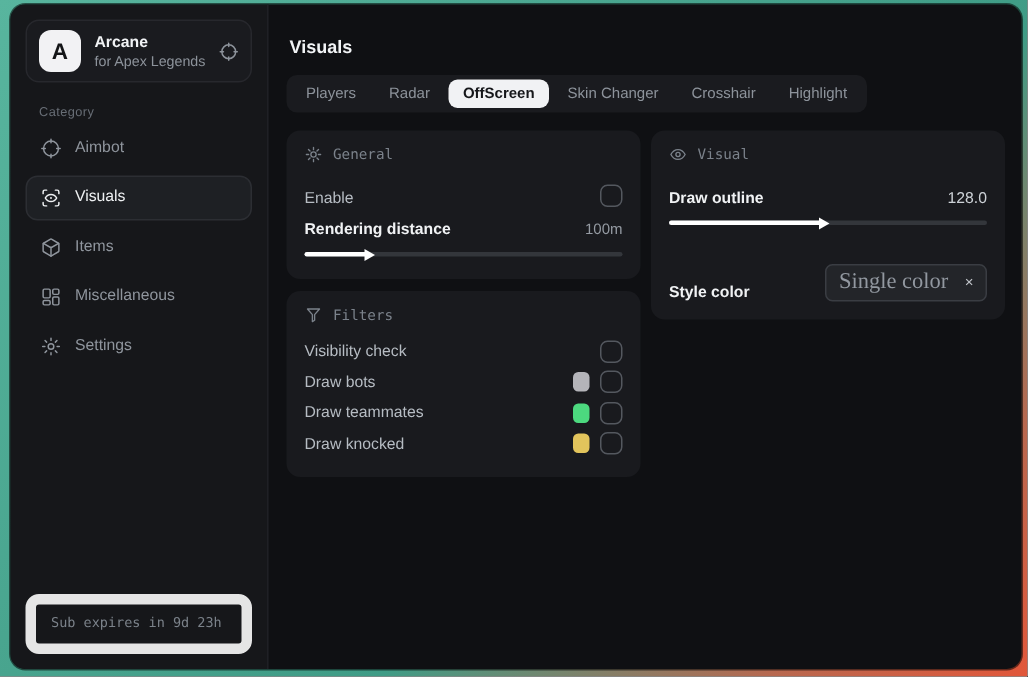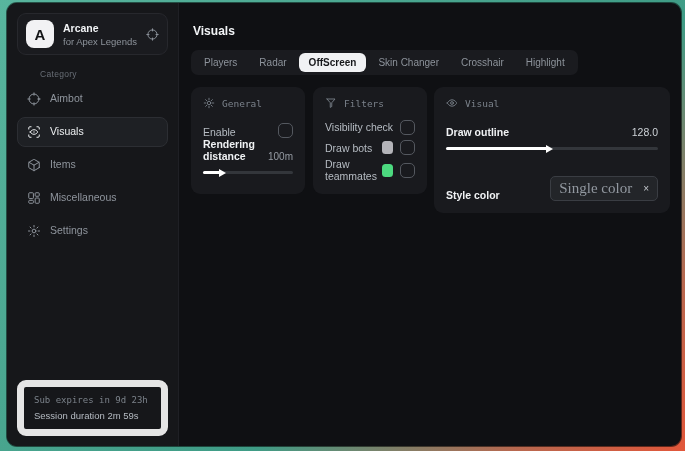--- a/index.html
+++ b/index.html
@@ -11,37 +11,37 @@
   
   .sidebar{width:172px;min-width:172px;background:#16171a;border-right:1px solid #1f2025;
     display:flex;flex-direction:column;padding:10px;box-sizing:border-box;}
   .logo-card{display:flex;align-items:center;gap:9px;border:1px solid #27282d;background:#1a1b1f;
     border-radius:9px;padding:6px 8px;}
   .logo-badge{width:28px;height:28px;background:#f2f2f4;color:#141517;border-radius:8px;
     display:flex;align-items:center;justify-content:center;font-weight:bold;font-size:15px;}
   .logo-title{font-size:10.5px;font-weight:bold;color:#f1f3f5;}
   .logo-subtitle{font-size:9.5px;color:#8d939b;margin-top:2px;}
   .logo-action{margin-left:auto;color:#8d939b;display:flex;cursor:pointer;}
-  .category-label{font-size:8.5px;color:#686e76;margin:14px 0 5px 23px;letter-spacing:.3px;}
+  .category-label{font-size:8.5px;color:#686e76;margin:14px 0 5px 9px;letter-spacing:.3px;}
   .nav-item{display:flex;gap:9px;padding:7px 9px;border-radius:8px;
     color:#8f959d;font-size:10.5px;border:1px solid transparent;margin-bottom:3px;cursor:pointer;}
   .nav-item.selected{background:#1e2024;border-color:#2c2e33;color:#eef0f2;}
   .nav-icon{display:flex;}
   .sidebar-footer{margin-top:auto;border:7px solid #e5e5e5;border-radius:9px;padding:8px 10px;}
   .footer-line1{font-family:"DejaVu Sans Mono",monospace;font-size:9px;color:#7b828a;}
   .footer-line2{font-size:9.5px;color:#b5bbc2;margin-top:5px;}
   
   .main{flex:1;padding:14px 11px 0 12px;box-sizing:border-box;display:flex;flex-direction:column;}
   .page-title{font-size:12px;font-weight:bold;color:#f2f4f6;margin:7px 0 0 2px;}
   .tabbar{display:inline-flex;align-self:flex-start;background:#1a1b1f;border-radius:7px;
     padding:3px;margin-top:12px;gap:2px;}
   .tab{font-size:10px;color:#8d939b;padding:4px 10px;border-radius:6px;white-space:nowrap;cursor:pointer;}
   .tab.active{background:#f1f2f4;color:#16171a;font-weight:bold;}
   .content{display:flex;gap:7px;margin-top:12px;align-items:flex-start;}
-  .col{display:flex;flex-direction:row;gap:8px;width:236px;min-width:236px;}
+  .col{display:flex;flex-direction:column;gap:8px;width:236px;min-width:236px;}
   .panel{background:#191a1e;border-radius:9px;padding:10px 12px 12px;box-sizing:border-box;width:100%;}
   .panel-header{display:flex;align-items:center;gap:7px;color:#7b828b;margin-bottom:8px;}
   .panel-title{font-family:"DejaVu Sans Mono",monospace;font-size:9.5px;}
   .row{display:flex;align-items:flex-end;justify-content:space-between;min-height:21px;}
   .row-label{font-size:10.5px;color:#b6bcc3;}
   .row-label.strong{font-weight:bold;color:#f0f2f4;}
   .row-value{font-size:10px;color:#959ba3;}
   .row-value.bright{color:#cdd2d7;font-size:10.5px;}
   .checkbox{width:15px;height:15px;border:1.5px solid #54585f;border-radius:5px;
     box-sizing:border-box;background:transparent;cursor:pointer;}
@@ -130,21 +130,20 @@
           <svg width="14" height="14" viewBox="0 0 24 24" fill="none" stroke="currentColor" stroke-width="1.7" stroke-linecap="round">
             <circle cx="12" cy="12" r="3.2"></circle>
             <path d="M12 2.5v2.5M12 19v2.5M2.5 12H5M19 12h2.5M5.2 5.2l1.8 1.8M17 17l1.8 1.8M18.8 5.2 17 7M7 17l-1.8 1.8"></path>
           </svg>
         </span>
         <span>Settings</span>
       </div>
 
       <div class="sidebar-footer">
         <div class="footer-line1">Sub expires in 9d 23h</div>
-        <div class="footer-line2">Session duration 2m 59s</div>
       </div>
     </div>
 
     <div class="main">
       <div class="page-title">Visuals</div>
 
       <div class="tabbar">
         <div class="tab">Players</div>
         <div class="tab">Radar</div>
         <div class="tab active">OffScreen</div>
@@ -200,20 +199,27 @@
               <span class="row-label">Draw bots</span>
               <span class="filter-controls">
                 <span class="swatch" style="background: rgb(180, 180, 185);"></span>
                 <span class="checkbox"></span>
               </span>
             </div>
             <div class="filter-row">
               <span class="row-label">Draw teammates</span>
               <span class="filter-controls">
                 <span class="swatch" style="background: rgb(76, 217, 127);"></span>
+                <span class="checkbox"></span>
+              </span>
+            </div>
+            <div class="filter-row">
+              <span class="row-label">Draw knocked</span>
+              <span class="filter-controls">
+                <span class="swatch" style="background: rgb(226, 196, 92);"></span>
                 <span class="checkbox"></span>
               </span>
             </div>
           </div>
         </div>
 
         <div class="col">
           <div class="panel">
             <div class="panel-header">
               <span>

